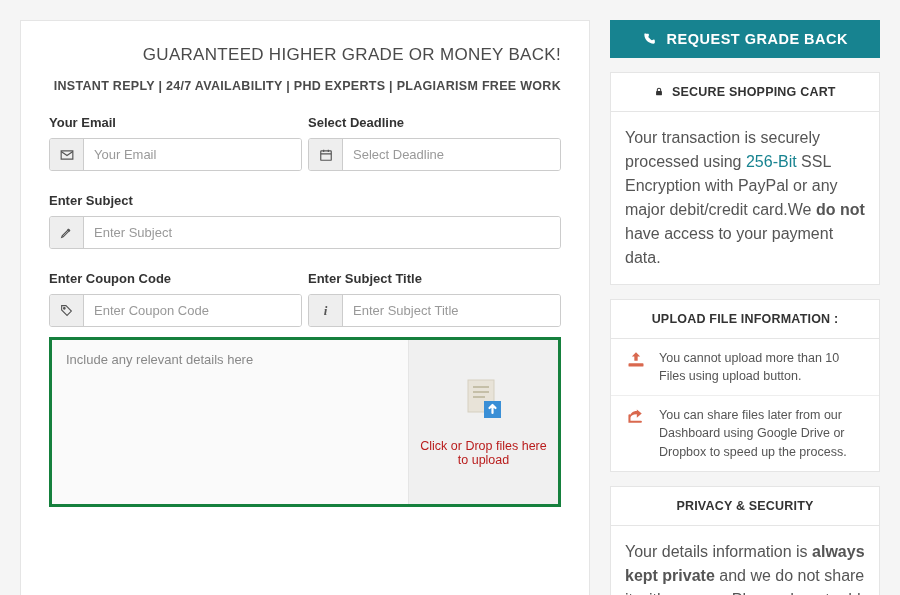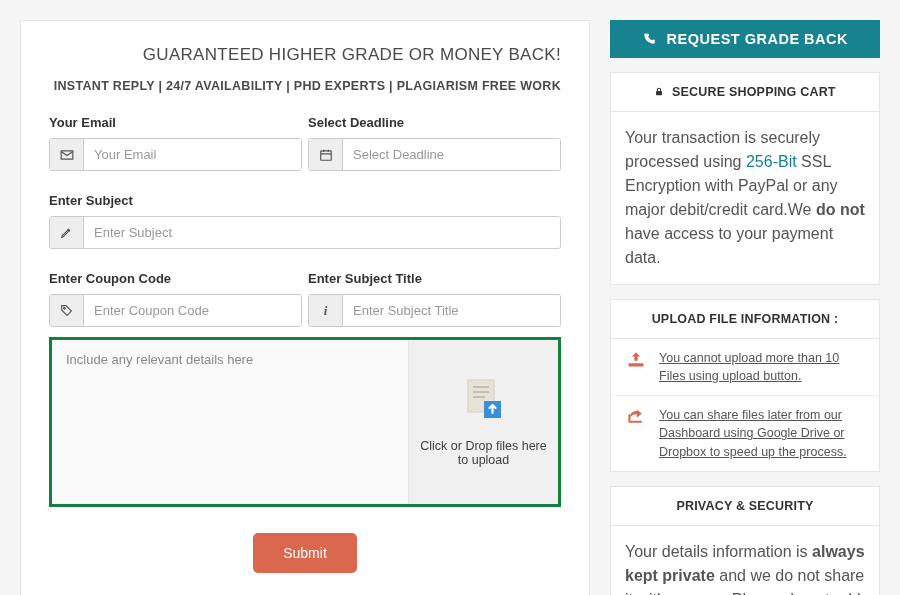--- a/index.html
+++ b/index.html
@@ -99,21 +99,21 @@
     color: #555;
     font-family: inherit;
   }
   .details-textarea::placeholder { color: #888; }
   .upload-zone {
     width: 150px;
     display: flex;
     flex-direction: column;
     align-items: center;
     justify-content: center;
-    color: #404040;
+    color: #b91c1c;
     font-size: 12.5px;
     text-align: center;
     border-left: 1px solid #e5e5e5;
     background: #f0f0f0;
   }
   .upload-zone .file-icon {
     margin-bottom: 16px;
   }
   .submit-row {
     text-align: center;
@@ -176,21 +176,21 @@
   .info-icon {
     width: 22px;
     color: #d9684e;
     font-size: 18px;
     flex-shrink: 0;
     display: flex;
     align-items: flex-start;
     justify-content: center;
     padding-top: 1px;
   }
-  .info-text { line-height: 1.45; text-decoration: underline; }
+  .info-text { line-height: 1.45; }
 
   .icon-svg { display: block; }
 </style>
 </head>
 <body>
 
 <div class="container">
   <div class="main-panel">
     <div class="headline">GUARANTEED HIGHER GRADE OR MONEY BACK!</div>
     <div class="subheadline">INSTANT REPLY | 24/7 AVAILABILITY | PHD EXPERTS | PLAGIARISM FREE WORK</div>
@@ -273,23 +273,20 @@
             <line x1="8" y1="14" x2="24" y2="14" stroke="#c5bfa8" stroke-width="2"></line>
             <line x1="8" y1="19" x2="20" y2="19" stroke="#c5bfa8" stroke-width="2"></line>
             <rect x="19" y="23" width="17" height="17" fill="#3a8fd6"></rect>
             <path d="M27.5 35v-8m0-0l-3 3m3-3l3 3" stroke="#fff" stroke-width="2.2" fill="none" stroke-linecap="round"></path>
           </svg>
         </div>
         <div style="padding:0 10px;">Click or Drop files here to upload</div>
       </div>
     </div>
 
-    <div class="submit-row">
-      <button class="submit-btn">Submit</button>
-    </div>
   </div>
 
   <div class="sidebar">
     <div class="call-btn">
       <span style="margin-right:6px;">
         <svg style="display:inline;vertical-align:-2px;" width="14" height="14" viewBox="0 0 24 24" fill="currentColor">
             <path d="M6 2c-1 0-2 1-2 2 0 9 7 16 16 16 1 0 2-1 2-2v-3c0-1-1-2-2-2l-3 1c-1 0-1 0-2-1l-3-3c-1-1-1-1-1-2l1-3c0-1-1-2-2-2H6z"></path>
           </svg>
       </span><span>REQUEST GRADE BACK</span>
     </div>

